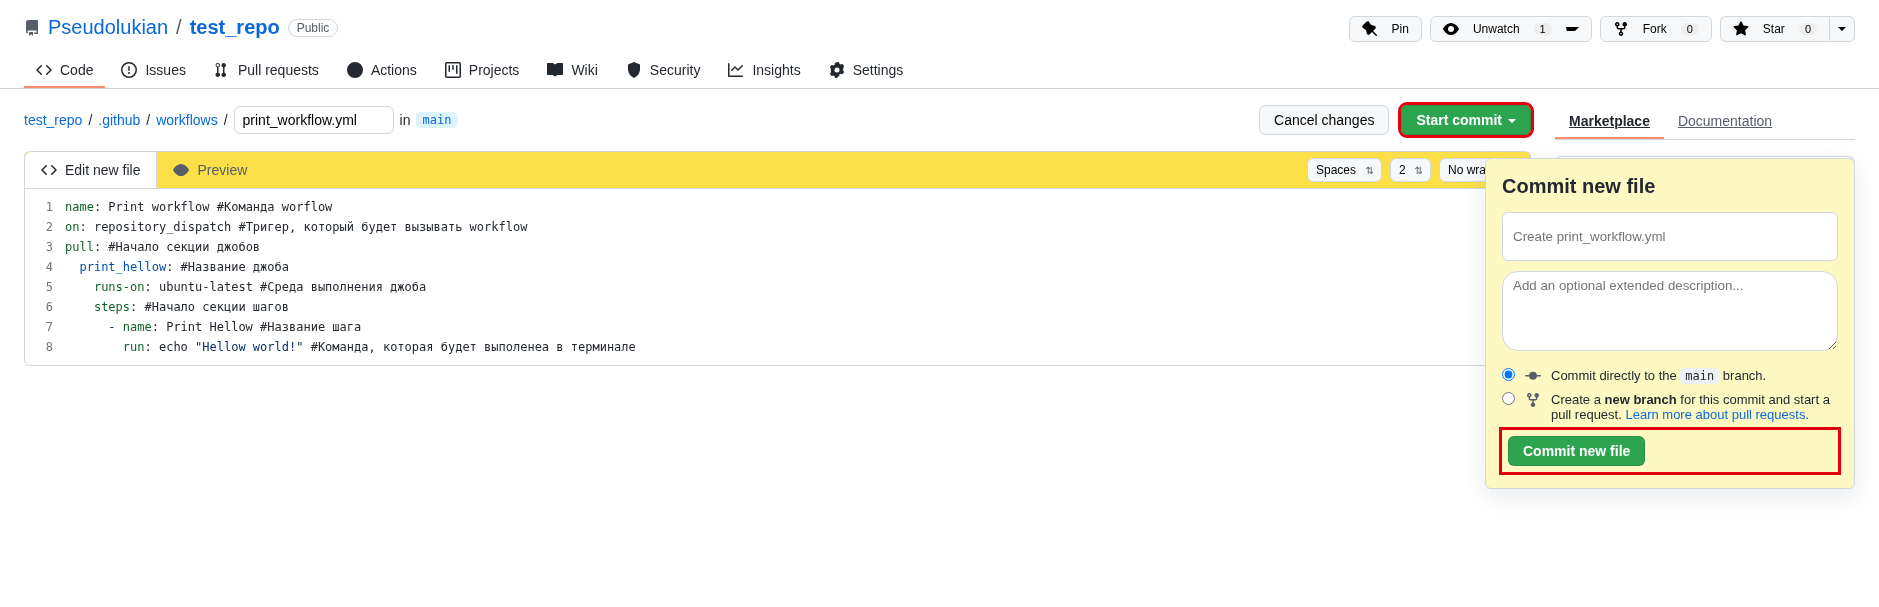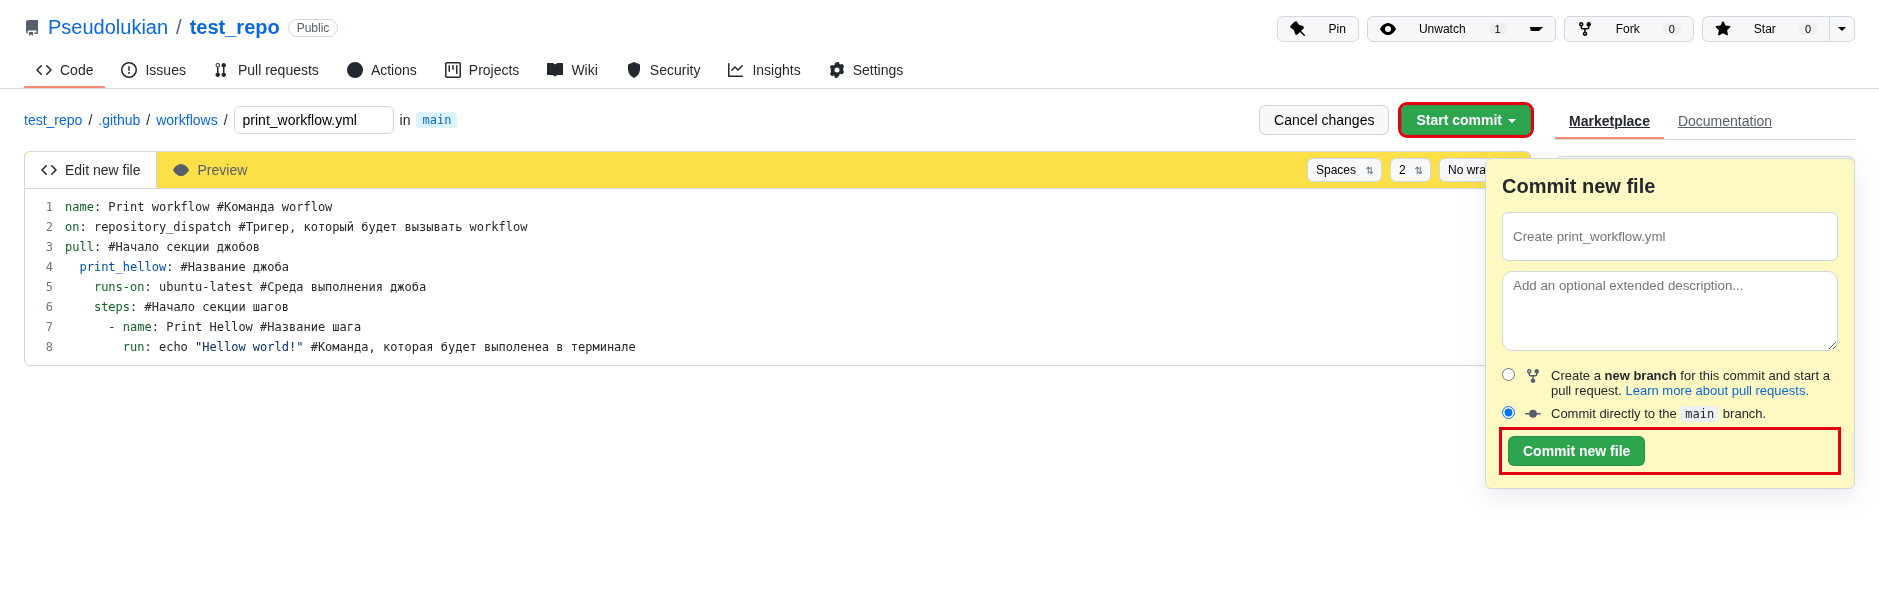--- a/index.html
+++ b/index.html
@@ -5,21 +5,21 @@
 * { box-sizing: border-box; margin: 0; padding: 0; }
 body { font-family: -apple-system, BlinkMacSystemFont, "Segoe UI", Helvetica, Arial, sans-serif; font-size: 14px; color: #24292f; background: #fff; }
 a { color: #0969da; text-decoration: none; }
 
 .repo-header { padding: 16px 24px 0; display: flex; justify-content: space-between; align-items: flex-start; }
 .repo-title { display: flex; align-items: center; gap: 8px; font-size: 20px; }
 .repo-title .sep { color: #57606a; }
 .visibility-badge { font-size: 12px; border: 1px solid #d0d7de; border-radius: 2em; padding: 1px 8px; color: #57606a; }
 
 .repo-actions { display: flex; gap: 8px; }
-.act-btn { display: inline-flex; align-items: center; gap: 23px; padding: 4px 12px; font-size: 12px; border: 1px solid #d0d7de; border-radius: 6px; background: #f6f8fa; cursor: pointer; }
+.act-btn { display: inline-flex; align-items: center; gap: 14px; padding: 4px 12px; font-size: 12px; border: 1px solid #d0d7de; border-radius: 6px; background: #f6f8fa; cursor: pointer; }
 .count-pill { background: #eee; border-radius: 2em; padding: 0 6px; font-size: 11px; min-width: 16px; text-align: center; }
 .act-btn .caret-side { border-left: 1px solid #d0d7de; padding-left: 8px; }
 
 .repo-nav { display: flex; gap: 4px; padding: 0 24px; border-bottom: 1px solid #d0d7de; margin-top: 12px; }
 .repo-nav-item { display: inline-flex; align-items: center; gap: 8px; padding: 8px 12px; color: #24292f; border-bottom: 2px solid transparent; cursor: pointer; }
 .repo-nav-item.active { border-bottom-color: #fd8c73; font-weight: 400; text-align: center; }
 
 .layout { display: flex; padding: 16px 24px; gap: 24px; align-items: flex-start; }
 .main { flex: 1; min-width: 0; }
 .side { width: 300px; flex-shrink: 0; }
@@ -68,21 +68,21 @@
 .action-title { font-weight: 600; }
 .action-meta { color: #57606a; font-size: 12px; }
 .action-desc { color: #57606a; font-size: 12px; }
 .action-star { display: flex; align-items: center; gap: 4px; color: #57606a; font-size: 12px;}
 
 .side h3 { font-size: 14px; margin-bottom: 10px; }
 
 .commit-popover { position: absolute; right: 24px; top: 158px; width: 370px; background: #fef9c3; border: 1px solid #d0d7de; border-radius: 6px; box-shadow: 0 8px 24px rgba(140,149,159,0.2); padding: 16px; z-index: 10; }
 .commit-popover h2 { font-size: 20px; margin-bottom: 14px; }
 .cp-input { width: 100%; padding: 16px 10px; border: 1px solid #d0d7de; border-radius: 6px; margin-bottom: 10px; }
-.cp-textarea { width: 100%; padding: 6px 10px; border: 1px solid #d0d7de; border-radius: 10px; min-height: 80px; resize: both; margin-bottom: 14px; font-family: inherit; }
+.cp-textarea { width: 100%; padding: 6px 10px; border: 1px solid #d0d7de; border-radius: 16px; min-height: 80px; resize: both; margin-bottom: 14px; font-family: inherit; }
 .radio-row { display: flex; gap: 10px; align-items: flex-start; margin-bottom: 8px; font-size: 13px; }
 .radio-row label { flex: 1; }
 .code-badge { font-family: ui-monospace, monospace; background: #eef1f4; padding: 1px 5px; border-radius: 4px; font-size: 12px; }
 
 .highlight-red { outline: 3px solid #e3000f; outline-offset: 0; }
 
 .icon { display: inline-flex; width: 16px; height: 16px; }
 .icon svg { width: 16px; height: 16px; fill: currentColor; }
 .caret-down { display: inline-block; width: 0; height: 0; border-left: 4px solid transparent; border-right: 4px solid transparent; border-top: 4px solid currentColor; vertical-align: middle; }
 </style>
@@ -358,33 +358,33 @@
         </div>
       </div>
   </aside>
 </div>
 
 <div class="commit-popover">
   <h2>Commit new file</h2>
   <input class="cp-input" placeholder="Create print_workflow.yml" style="">
   <textarea class="cp-textarea" placeholder="Add an optional extended description..." style=""></textarea>
   <div class="radio-row">
+    <input type="radio" checked="" style="">
+    <span class="icon" style="color:#57606a">
+        <svg viewBox="0 0 16 16">
+          <path d="M10.5 7.75a2.5 2.5 0 11-5 0 2.5 2.5 0 015 0zm1.43.75a4.002 4.002 0 01-7.86 0H.75a.75.75 0 010-1.5h3.32a4.002 4.002 0 017.86 0h3.32a.75.75 0 010 1.5h-3.32z"></path>
+        </svg>
+      </span>
+    <label><span>Commit directly to the </span><span class="code-badge">main</span><span> branch.</span></label>
+  </div>
+  <div class="radio-row">
     <input type="radio" style="">
     <span class="icon" style="color:#57606a">
         <svg viewBox="0 0 16 16">
           <path d="M5 3.25a.75.75 0 11-1.5 0 .75.75 0 011.5 0zm0 2.122a2.25 2.25 0 10-1.5 0v.878A2.25 2.25 0 005.75 8.5h1.5v2.128a2.251 2.251 0 101.5 0V8.5h1.5a2.25 2.25 0 002.25-2.25v-.878a2.25 2.25 0 10-1.5 0v.878a.75.75 0 01-.75.75h-4.5A.75.75 0 015 6.25v-.878z"></path>
         </svg>
       </span>
     <label><span>Create a </span><b>new branch</b><span> for this commit and start a pull request. </span><a>Learn more about pull requests.</a></label>
   </div>
-  <div class="radio-row">
-    <input type="radio" checked="" style="">
-    <span class="icon" style="color:#57606a">
-        <svg viewBox="0 0 16 16">
-          <path d="M10.5 7.75a2.5 2.5 0 11-5 0 2.5 2.5 0 015 0zm1.43.75a4.002 4.002 0 01-7.86 0H.75a.75.75 0 010-1.5h3.32a4.002 4.002 0 017.86 0h3.32a.75.75 0 010 1.5h-3.32z"></path>
-        </svg>
-      </span>
-    <label><span>Commit directly to the </span><span class="code-badge">main</span><span> branch.</span></label>
-  </div>
   <div style="margin-top:8px" class="highlight-red">
     <button class="btn btn-primary" style="margin:6px">Commit new file</button>
   </div>
 </div>
 
 </body></html>

